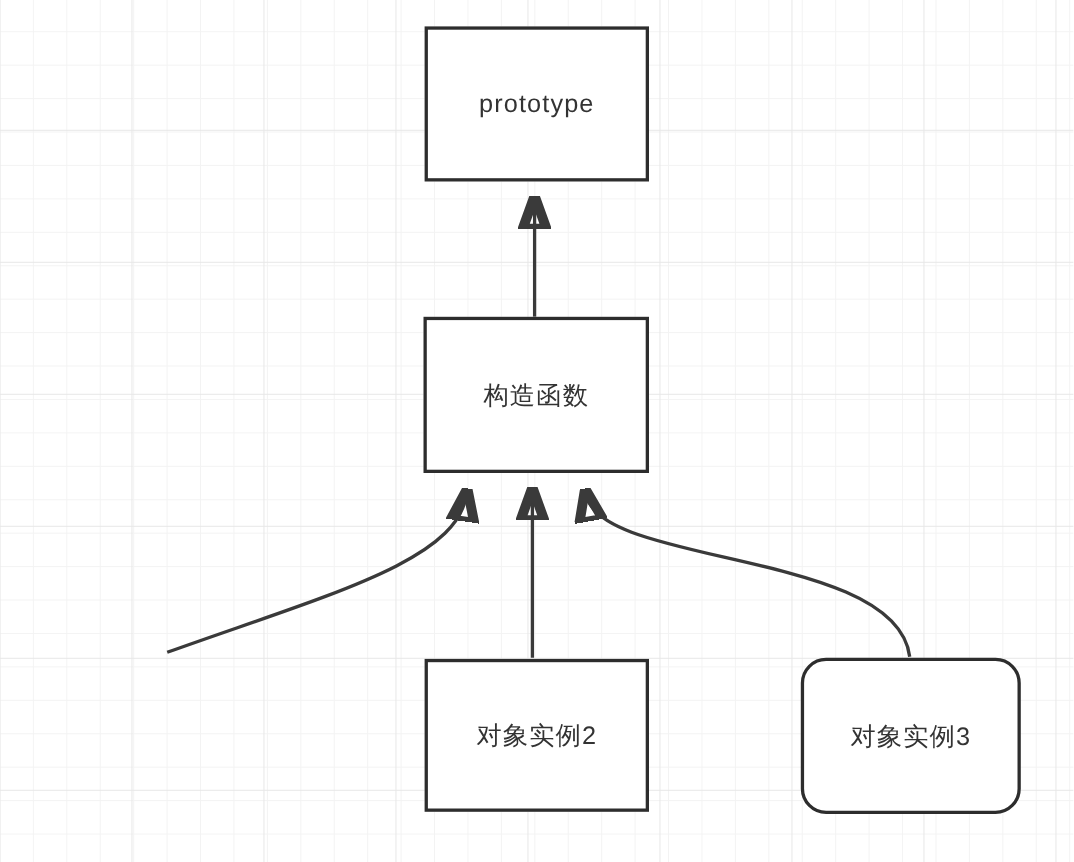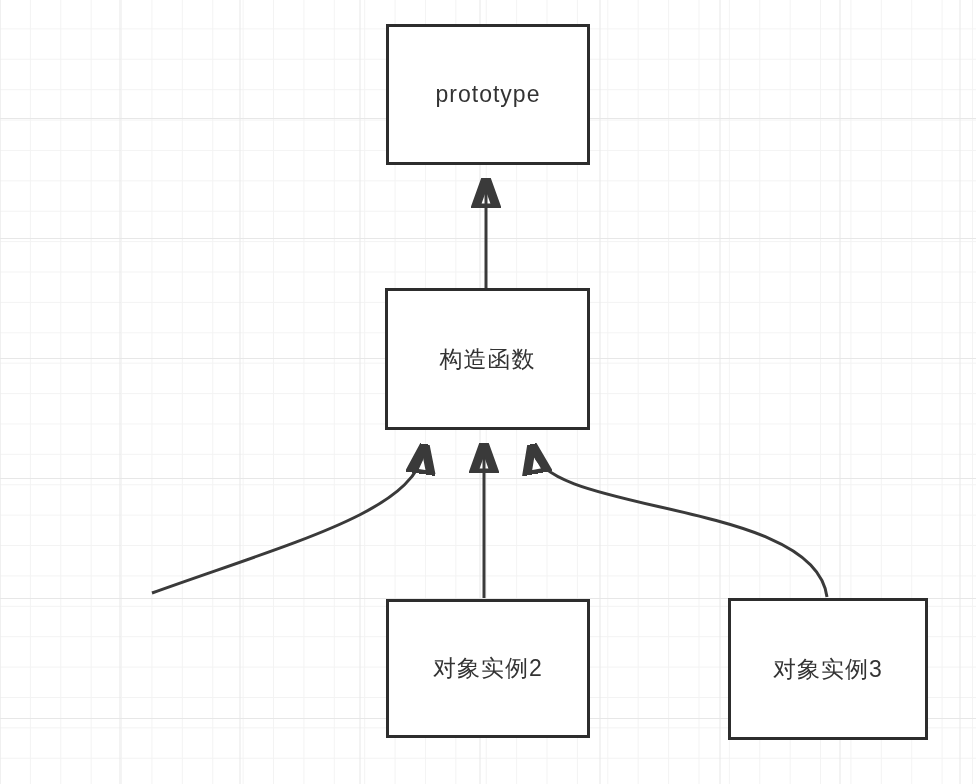--- a/index.html
+++ b/index.html
@@ -43,21 +43,21 @@
     color:var(--text);
     font-size:23px;
     letter-spacing:1px;
     text-align:center;
     user-select:none;
   }
   .node-prototype  {left:386px; top:24px;  width:204px; height:141px;}
   .node-constructor{left:385px; top:288px; width:205px; height:142px;}
   .node-instance1  {left:48px;  top:600px; width:204px; height:138px;}
   .node-instance2  {left:386px; top:599px; width:204px; height:139px;}
-  .node-instance3  {left:728px; top:598px; width:200px; height:142px;}
+  .node-instance3  {left:728px; top:598px; width:200px; height:142px;border-radius:23px;}
 </style>
 </head>
 <body>
 
 <div class="canvas">
 
   <svg class="edges" viewBox="0 0 976 784" xmlns="http://www.w3.org/2000/svg">
     <defs>
       <marker id="arrowhead" viewBox="0 0 10 10" refX="8" refY="5" markerWidth="10" markerHeight="10" orient="auto">
         <path d="M0,1.4 L10,5 L0,8.6 Z" fill="var(--arrow)" stroke="none"></path>

